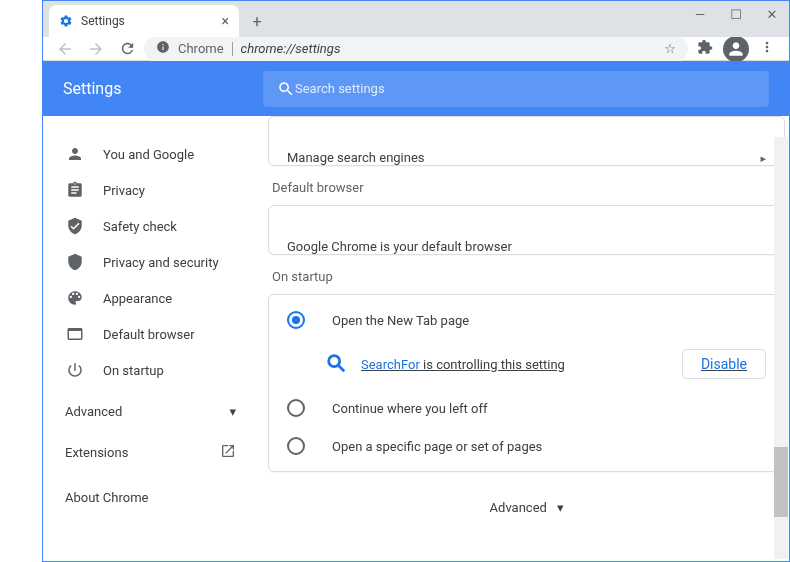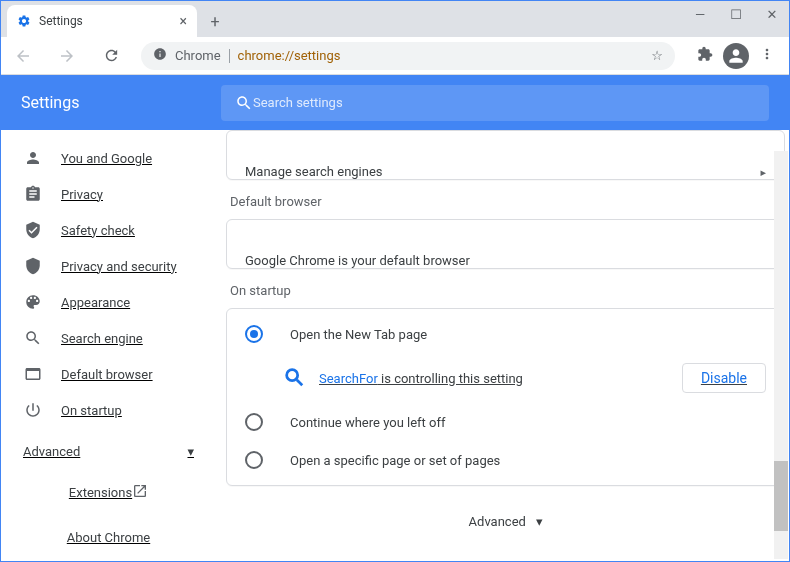--- a/index.html
+++ b/index.html
@@ -1,56 +1,56 @@
 <!DOCTYPE html>
 <html><head>
   <meta charset="utf-8">
   <style>
     * { margin: 0; padding: 0; box-sizing: border-box; font-family: -apple-system, BlinkMacSystemFont, "Segoe UI", Roboto, Arial, sans-serif; }
     body { width: 790px; height: 562px; background: #fff; overflow: hidden; position: relative; }
     
-    .window-frame { border: 1px solid #4285f4; height: 100%; display: flex; flex-direction: column; }
+    .window-frame { border: 1px solid #4285f4; height: 100%; display: flex; flex-direction: column; margin-left: 42px; }
     
     .tab-strip { background: #dee1e6; height: 36px; display: flex; align-items: flex-end; padding-left: 6px; position: relative; }
     .tab { background: #fff; height: 32px; width: 190px; border-radius: 8px 8px 0 0; display: flex; align-items: center; padding: 0 10px; font-size: 12px; color: #3c4043; gap: 8px; }
     .tab-icon { width: 14px; height: 14px; display: flex; align-items: center; justify-content: center; }
     .tab-title { flex: 1; }
     .tab-close { color: #5f6368; cursor: pointer; font-size: 14px; }
     .new-tab { width: 28px; height: 28px; display: flex; align-items: center; justify-content: center; color: #5f6368; cursor: pointer; margin-left: 4px; margin-bottom: 2px; font-size: 16px; }
     .win-controls { position: absolute; right: 8px; top: 6px; display: flex; gap: 18px; color: #5f6368; }
     .win-btn { cursor: pointer; font-size: 13px; width: 18px; text-align: center; }
     
-    .addr-bar { background: #fff; height: 38px; display: flex; align-items: center; padding: 0 8px; gap: 16px; border-bottom: 1px solid #dadce0; }
+    .addr-bar { background: #fff; height: 24px; display: flex; align-items: center; padding: 0 8px; gap: 3px; border-bottom: 1px solid #dadce0; }
     .nav-btn { width: 28px; height: 28px; display: flex; align-items: center; justify-content: center; color: #bdc1c6; border-radius: 50%; }
     .nav-btn.active { color: #5f6368; cursor: pointer; }
     .omnibox { flex: 1; background: #f1f3f4; border-radius: 14px; height: 28px; display: flex; align-items: center; padding: 0 12px; font-size: 13px; color: #5f6368; gap: 8px; }
     .omni-lock { color: #5f6368; }
     .omni-chrome { color: #5f6368; }
     .omni-sep { width: 1px; height: 14px; background: #9aa0a6; }
-    .omni-url { color: #a16207; flex: 1; }
+    .omni-url { color: #404040; flex: 1; font-style: italic; }
     .omni-star { color: #5f6368; cursor: pointer; }
     .addr-icons { display: flex; gap: 10px; align-items: center; padding: 0 6px; }
     .addr-icon { color: #5f6368; cursor: pointer; }
     .profile-icon { width: 26px; height: 26px; background: #5f6368; border-radius: 50%; display: flex; align-items: center; justify-content: center; }
     
     .content-wrap { flex: 1; display: flex; flex-direction: column; overflow: hidden; position: relative; }
     
     .blue-header { background: #4285f4; height: 55px; display: flex; align-items: center; padding: 0 20px; gap: 20px; }
     .header-title { color: #fff; font-size: 16px; font-weight: 400; width: 180px; }
     .search-box { flex: 1; max-width: 560px; background: rgba(255,255,255,0.15); border-radius: 4px; height: 36px; display: flex; align-items: center; padding: 0 14px; }
     .search-box input { background: transparent; border: none; outline: none; color: #fff; font-size: 13px; flex: 1; }
     .search-box input::placeholder { color: rgba(255,255,255,0.8); }
     
     .main-area { flex: 1; display: flex; overflow: hidden; }
     
-    .sidebar { width: 215px; padding: 10px 0; overflow-y: auto; text-decoration: underline; }
+    .sidebar { width: 215px; padding: 20px 0; overflow-y: auto; }
     .side-item { height: 36px; display: flex; align-items: center; padding: 0 22px; gap: 18px; font-size: 13px; color: #3c4043; cursor: pointer; }
     .side-icon { width: 20px; height: 20px; display: flex; align-items: center; justify-content: center; color: #5f6368; }
     .side-advanced { padding: 16px 22px 10px; font-size: 13px; color: #3c4043; display: flex; align-items: center; justify-content: space-between; cursor: pointer; }
-    .side-link { padding: 14px 22px; font-size: 13px; color: #3c4043; display: flex; align-items: center; justify-content: center; cursor: pointer; }
+    .side-link { padding: 14px 22px; font-size: 13px; color: #3c4043; display: flex; align-items: center; justify-content: space-between; cursor: pointer; }
     
     .settings-panel { flex: 1; overflow-y: auto; padding: 0 4px 20px 10px; position: relative; }
     .card { background: #fff; border: 1px solid #dadce0; border-radius: 6px; margin-bottom: 14px; box-shadow: 0 0.5px 1px rgba(0,0,0,0.03); }
     .card-row { height: 48px; display: flex; align-items: flex-end; padding: 0 18px; font-size: 13px; color: #3c4043; justify-content: space-between; }
     .section-label { font-size: 13px; color: #5f6368; margin: 8px 0 10px 4px; }
     
     .startup-card { padding: 6px 0; }
     .radio-row { display: flex; align-items: center; padding: 10px 18px; gap: 27px; font-size: 13px; color: #3c4043; }
     .radio { width: 18px; height: 18px; border: 2px solid #5f6368; border-radius: 50%; position: relative; cursor: pointer; flex-shrink: 0; }
     .radio.checked { border-color: #1a73e8; }
@@ -177,28 +177,20 @@
           <span class="side-icon">
               <svg width="18" height="18" viewBox="0 0 24 24" fill="currentColor">
                 <path d="M12 3c-4.97 0-9 4.03-9 9s4.03 9 9 9c.83 0 1.5-.67 1.5-1.5 0-.39-.15-.74-.39-1.01-.23-.26-.38-.61-.38-.99 0-.83.67-1.5 1.5-1.5H16c2.76 0 5-2.24 5-5 0-4.42-4.03-8-9-8zm-5.5 9c-.83 0-1.5-.67-1.5-1.5S5.67 9 6.5 9 8 9.67 8 10.5 7.33 12 6.5 12zm3-4C8.67 8 8 7.33 8 6.5S8.67 5 9.5 5s1.5.67 1.5 1.5S10.33 8 9.5 8zm5 0c-.83 0-1.5-.67-1.5-1.5S13.67 5 14.5 5s1.5.67 1.5 1.5S15.33 8 14.5 8zm3 4c-.83 0-1.5-.67-1.5-1.5S16.67 9 17.5 9s1.5.67 1.5 1.5-.67 1.5-1.5 1.5z"></path>
               </svg>
             </span>
           <span>Appearance</span>
         </div>
         <div class="side-item">
           <span class="side-icon">
               <svg width="18" height="18" viewBox="0 0 24 24" fill="currentColor">
-                <path d="M15.5 14h-.79l-.28-.27C15.41 12.59 16 11.11 16 9.5 16 5.91 13.09 3 9.5 3S3 5.91 3 9.5 5.91 16 9.5 16c1.61 0 3.09-.59 4.23-1.57l.27.28v.79l5 4.99L20.49 19l-4.99-5zm-6 0C7.01 14 5 11.99 5 9.5S7.01 5 9.5 5 14 7.01 14 9.5 11.99 14 9.5 14z"></path>
-              </svg>
-            </span>
-          <span>Search engine</span>
-        </div>
-        <div class="side-item">
-          <span class="side-icon">
-              <svg width="18" height="18" viewBox="0 0 24 24" fill="currentColor">
                 <path d="M20 4H4c-1.1 0-2 .9-2 2v12c0 1.1.9 2 2 2h16c1.1 0 2-.9 2-2V6c0-1.1-.9-2-2-2zm0 14H4V8h16v10z"></path>
               </svg>
             </span>
           <span>Default browser</span>
         </div>
         <div class="side-item">
           <span class="side-icon">
               <svg width="18" height="18" viewBox="0 0 24 24" fill="currentColor">
                 <path d="M13 3h-2v10h2V3zm4.83 2.17l-1.42 1.42C17.99 7.86 19 9.81 19 12c0 3.87-3.13 7-7 7s-7-3.13-7-7c0-2.19 1.01-4.14 2.58-5.42L6.17 5.17C4.23 6.82 3 9.26 3 12c0 4.97 4.03 9 9 9s9-4.03 9-9c0-2.74-1.23-5.18-3.17-6.83z"></path>
               </svg>

